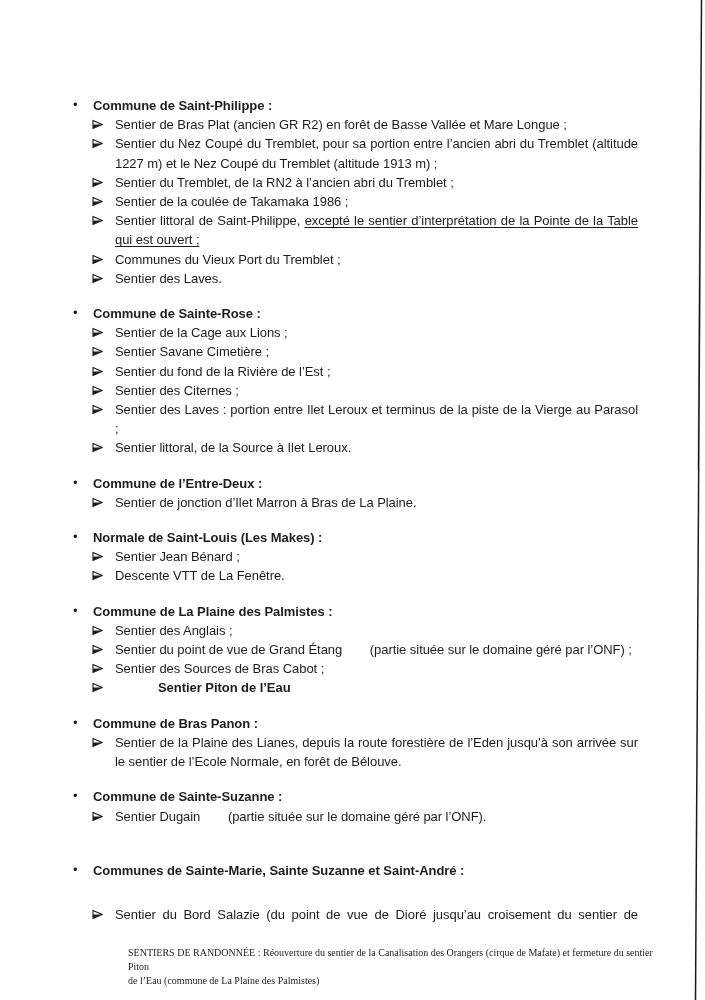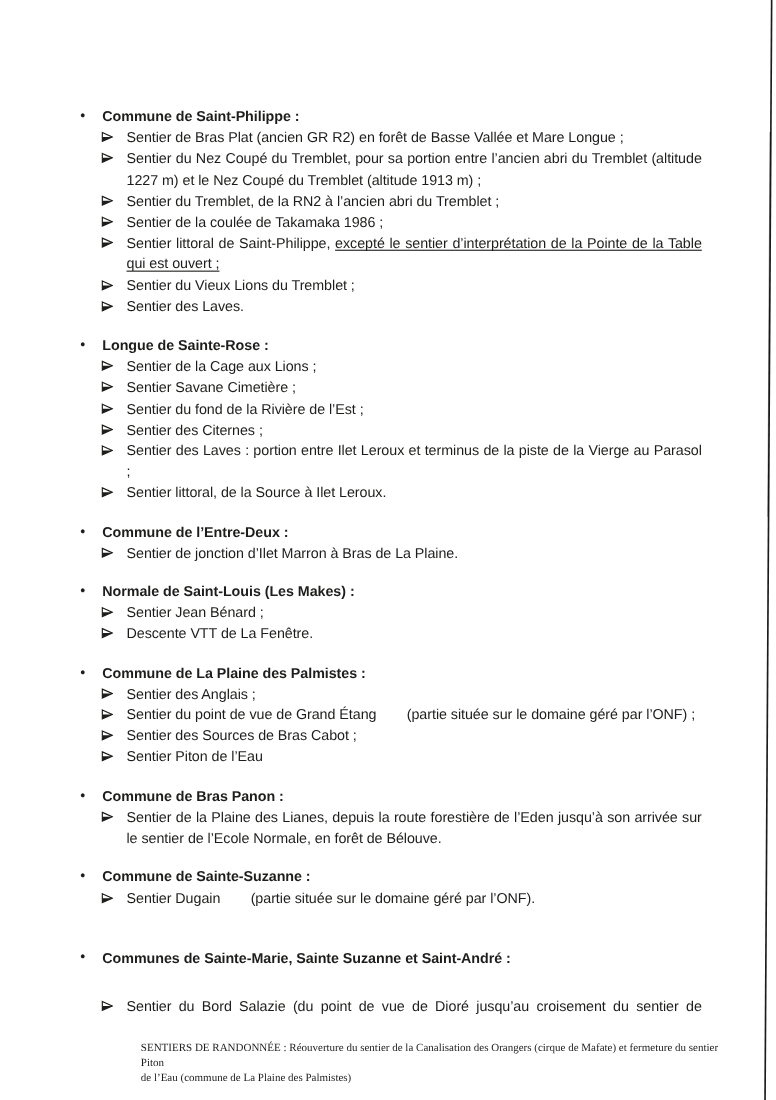--- a/index.html
+++ b/index.html
@@ -49,21 +49,21 @@
     height: 11px;
     display: inline-block;
   }
   .arrow svg { display: block; }
   .seg-normal { }
   .seg-underline {
     text-decoration: underline;
     text-decoration-thickness: 1px;
     text-underline-offset: 2px;
   }
-  .seg-bold { font-weight: normal; }
+  .seg-bold { font-weight: bold; margin-left: 43px; }
   .seg-small { font-size: 13px; padding-left: 24px; }
   .footer {
     position: absolute;
     left: 128px;
     top: 946px;
     width: 540px;
     font-family: "Liberation Serif", "DejaVu Serif", serif;
     font-size: 10px;
     line-height: 14px;
     color: #1c1c1c;
@@ -111,30 +111,30 @@
             <svg width="11" height="11" viewBox="0 0 11 11">
               <path d="M1 1.5 L10 5.5 L1 9.5 Z" fill="#ffffff" stroke="#1d1d1b" stroke-width="1.1"></path>
               <path d="M1 9.5 L10 5.5 L1 5.5 Z" fill="#1d1d1b"></path>
             </svg>
           </span><span class="seg-normal">Sentier littoral de Saint-Philippe, </span><span class="seg-underline">excepté le sentier d’interprétation de la Pointe de la Table qui est ouvert ;</span></div>
         <div class="item"><span class="arrow">
             <svg width="11" height="11" viewBox="0 0 11 11">
               <path d="M1 1.5 L10 5.5 L1 9.5 Z" fill="#ffffff" stroke="#1d1d1b" stroke-width="1.1"></path>
               <path d="M1 9.5 L10 5.5 L1 5.5 Z" fill="#1d1d1b"></path>
             </svg>
-          </span><span class="seg-normal">Sentier du Vieux Lions du Tremblet ;</span></div>
+          </span><span class="seg-normal">Communes du Vieux Port du Tremblet ;</span></div>
         <div class="item"><span class="arrow">
             <svg width="11" height="11" viewBox="0 0 11 11">
               <path d="M1 1.5 L10 5.5 L1 9.5 Z" fill="#ffffff" stroke="#1d1d1b" stroke-width="1.1"></path>
               <path d="M1 9.5 L10 5.5 L1 5.5 Z" fill="#1d1d1b"></path>
             </svg>
           </span><span class="seg-normal">Sentier des Laves.</span></div>
       </div>
       <div class="section">
-        <div class="commune"><span class="bullet">•</span><span>Longue de Sainte-Rose :</span></div>
+        <div class="commune"><span class="bullet">•</span><span>Commune de Sainte-Rose :</span></div>
         <div class="item"><span class="arrow">
             <svg width="11" height="11" viewBox="0 0 11 11">
               <path d="M1 1.5 L10 5.5 L1 9.5 Z" fill="#ffffff" stroke="#1d1d1b" stroke-width="1.1"></path>
               <path d="M1 9.5 L10 5.5 L1 5.5 Z" fill="#1d1d1b"></path>
             </svg>
           </span><span class="seg-normal">Sentier de la Cage aux Lions ;</span></div>
         <div class="item"><span class="arrow">
             <svg width="11" height="11" viewBox="0 0 11 11">
               <path d="M1 1.5 L10 5.5 L1 9.5 Z" fill="#ffffff" stroke="#1d1d1b" stroke-width="1.1"></path>
               <path d="M1 9.5 L10 5.5 L1 5.5 Z" fill="#1d1d1b"></path>

